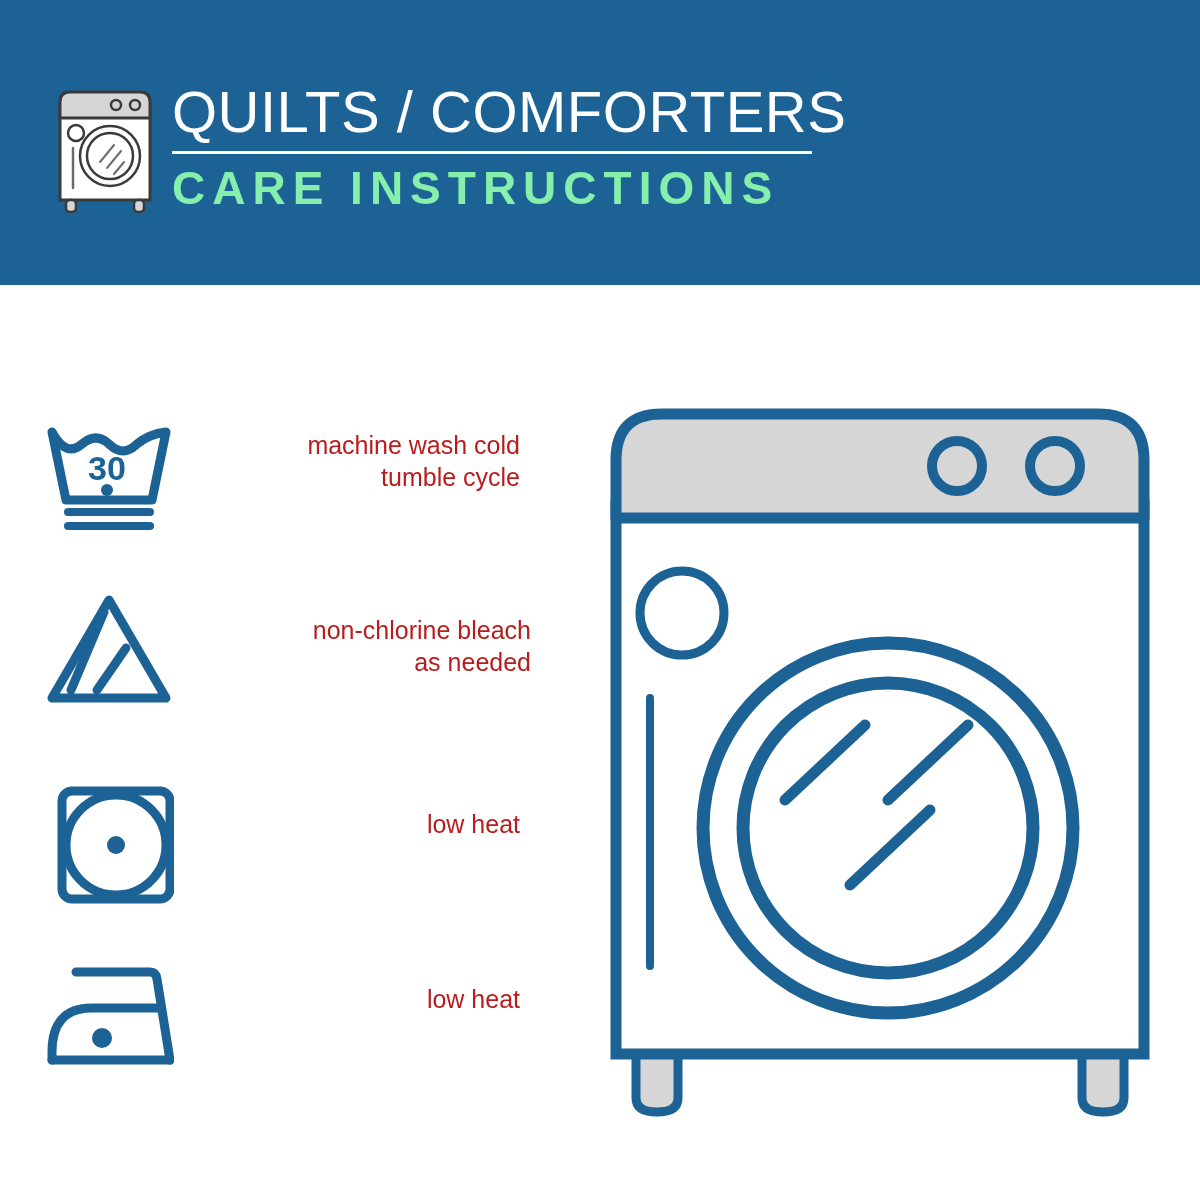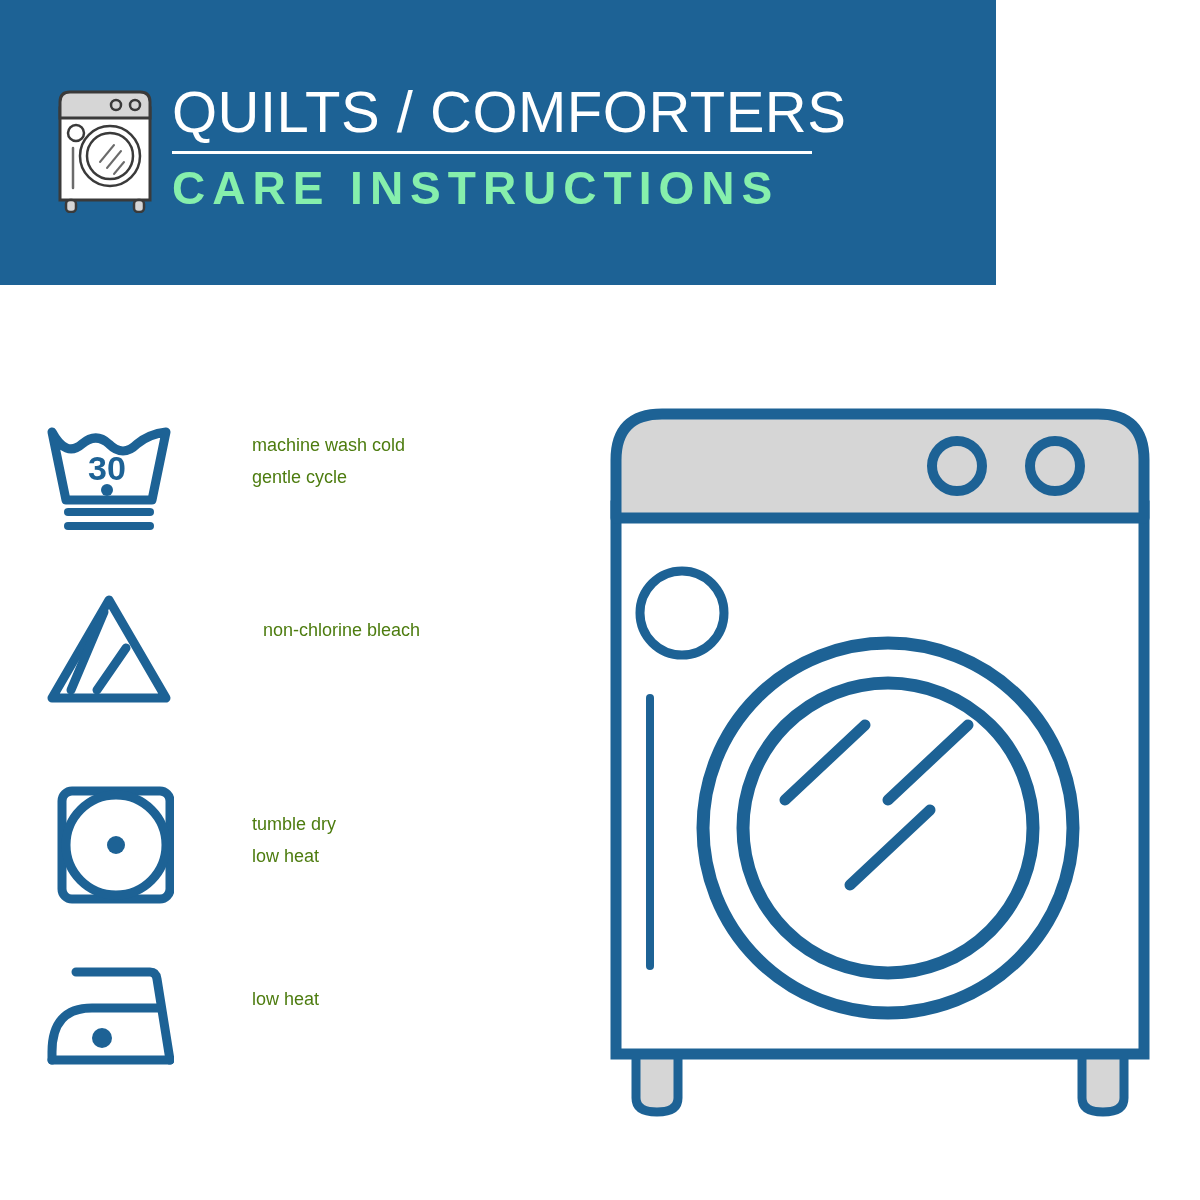--- a/index.html
+++ b/index.html
@@ -6,21 +6,21 @@
   html, body {
     width:1200px; height:1200px;
     background:#ffffff;
     font-family:"Liberation Sans", sans-serif;
     overflow:hidden;
   }
   .page { position:relative; width:1200px; height:1200px; background:#ffffff; }
 
   
   .header {
-    position:absolute; left:0; top:0; width:996px; height:285px;
+    position:absolute; left:0; top:0; width:1200px; height:285px;
     background:#1d6295;
   }
   .header-logo {
     position:absolute; left:50px; top:78px; width:110px; height:135px;
   }
   .header-titles {
     position:absolute; left:172px; top:82px; width:650px;
   }
   .title-main {
     color:#ffffff;
@@ -46,24 +46,25 @@
   
   .care-list { position:absolute; left:0; top:285px; width:560px; height:915px; }
   .care-row { position:absolute; left:0; width:520px; }
   .care-row .sym {
     position:absolute; left:44px; top:0;
     width:130px; height:120px;
   }
   .care-row .txt {
     position:absolute; left:252px; top:0;
     width:268px;
-    color:#4d7c0f;
-    font-size:18px;
+    color:#b91c1c;
+    font-size:25px;
     font-weight:400;
     line-height:32px;
+    text-align:right;
   }
   .care-row .txt div { white-space:nowrap; }
 
   .row-0 { top:133px; }
   .row-0 .txt { top:11px; }
   .row-1 { top:305px; }
   .row-1 .txt { top:24px;margin-left:11px; }
   .row-2 { top:500px; }
   .row-2 .txt { top:23px; }
   .row-3 { top:675px; }
@@ -124,47 +125,47 @@
 
           <text x="63" y="62" text-anchor="middle" font-family="Liberation Sans, sans-serif" font-size="34" font-weight="700" fill="#1d6295">30</text>
           <circle cx="63" cy="72" r="6" fill="#1d6295"></circle>
 
           <rect x="20" y="90" width="90" height="8" rx="4" fill="#1d6295"></rect>
           <rect x="20" y="104" width="90" height="8" rx="4" fill="#1d6295"></rect>
         </svg>
       </div>
       <div class="txt">
         <div>machine wash cold</div>
-        <div>gentle cycle</div>
+        <div>tumble cycle</div>
       </div>
     </div>
 
     <div class="care-row row-1">
       <div class="sym">
         <svg viewBox="0 0 130 120" width="130" height="120">
           <path d="M65 10 L122 108 L8 108 Z" fill="none" stroke="#1d6295" stroke-width="9" stroke-linejoin="round"></path>
           <line x1="60" y1="22" x2="27" y2="100" stroke="#1d6295" stroke-width="9" stroke-linecap="round"></line>
           <line x1="82" y1="58" x2="53" y2="100" stroke="#1d6295" stroke-width="9" stroke-linecap="round"></line>
         </svg>
       </div>
       <div class="txt">
         <div>non-chlorine bleach</div>
+        <div>as needed</div>
       </div>
     </div>
 
     <div class="care-row row-2">
       <div class="sym">
         <svg viewBox="0 0 130 120" width="130" height="120">
           <rect x="18" y="6" width="108" height="108" rx="10" fill="none" stroke="#1d6295" stroke-width="9"></rect>
           <circle cx="72" cy="60" r="50" fill="none" stroke="#1d6295" stroke-width="9"></circle>
           <circle cx="72" cy="60" r="9" fill="#1d6295"></circle>
         </svg>
       </div>
       <div class="txt">
-        <div>tumble dry</div>
         <div>low heat</div>
       </div>
     </div>
 
     <div class="care-row row-3">
       <div class="sym">
         <svg viewBox="0 0 130 120" width="130" height="120">
 
           <path d="M32 12 L106 12 Q112 12 113 19 L126 100" fill="none" stroke="#1d6295" stroke-width="9" stroke-linecap="round" stroke-linejoin="round"></path>
 

